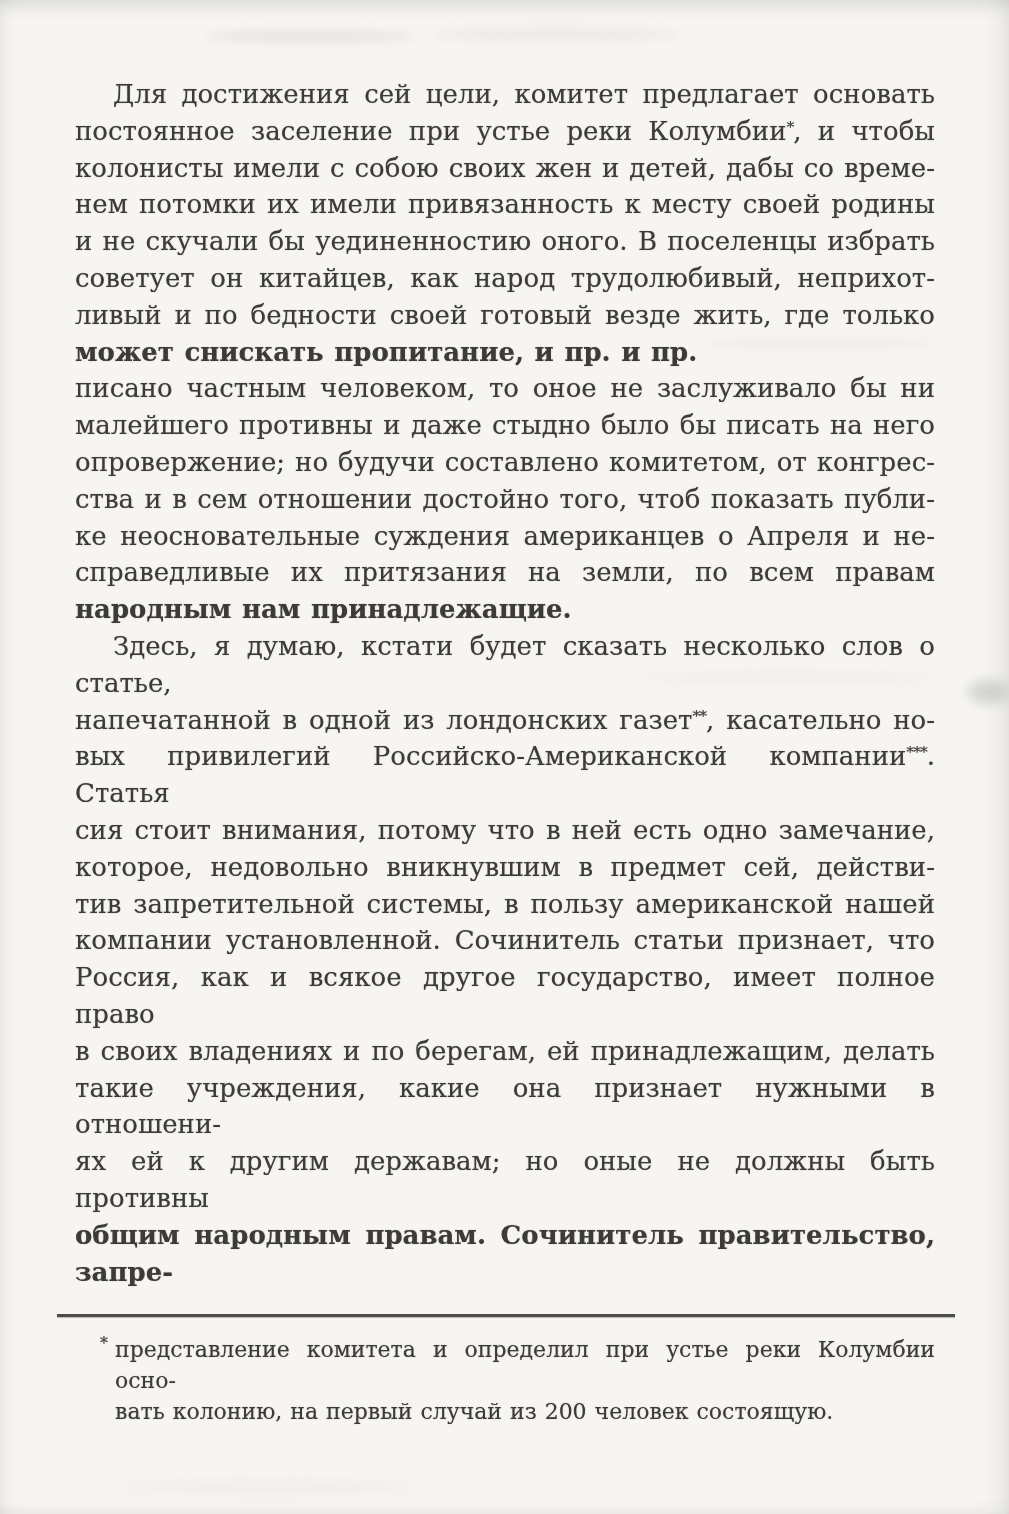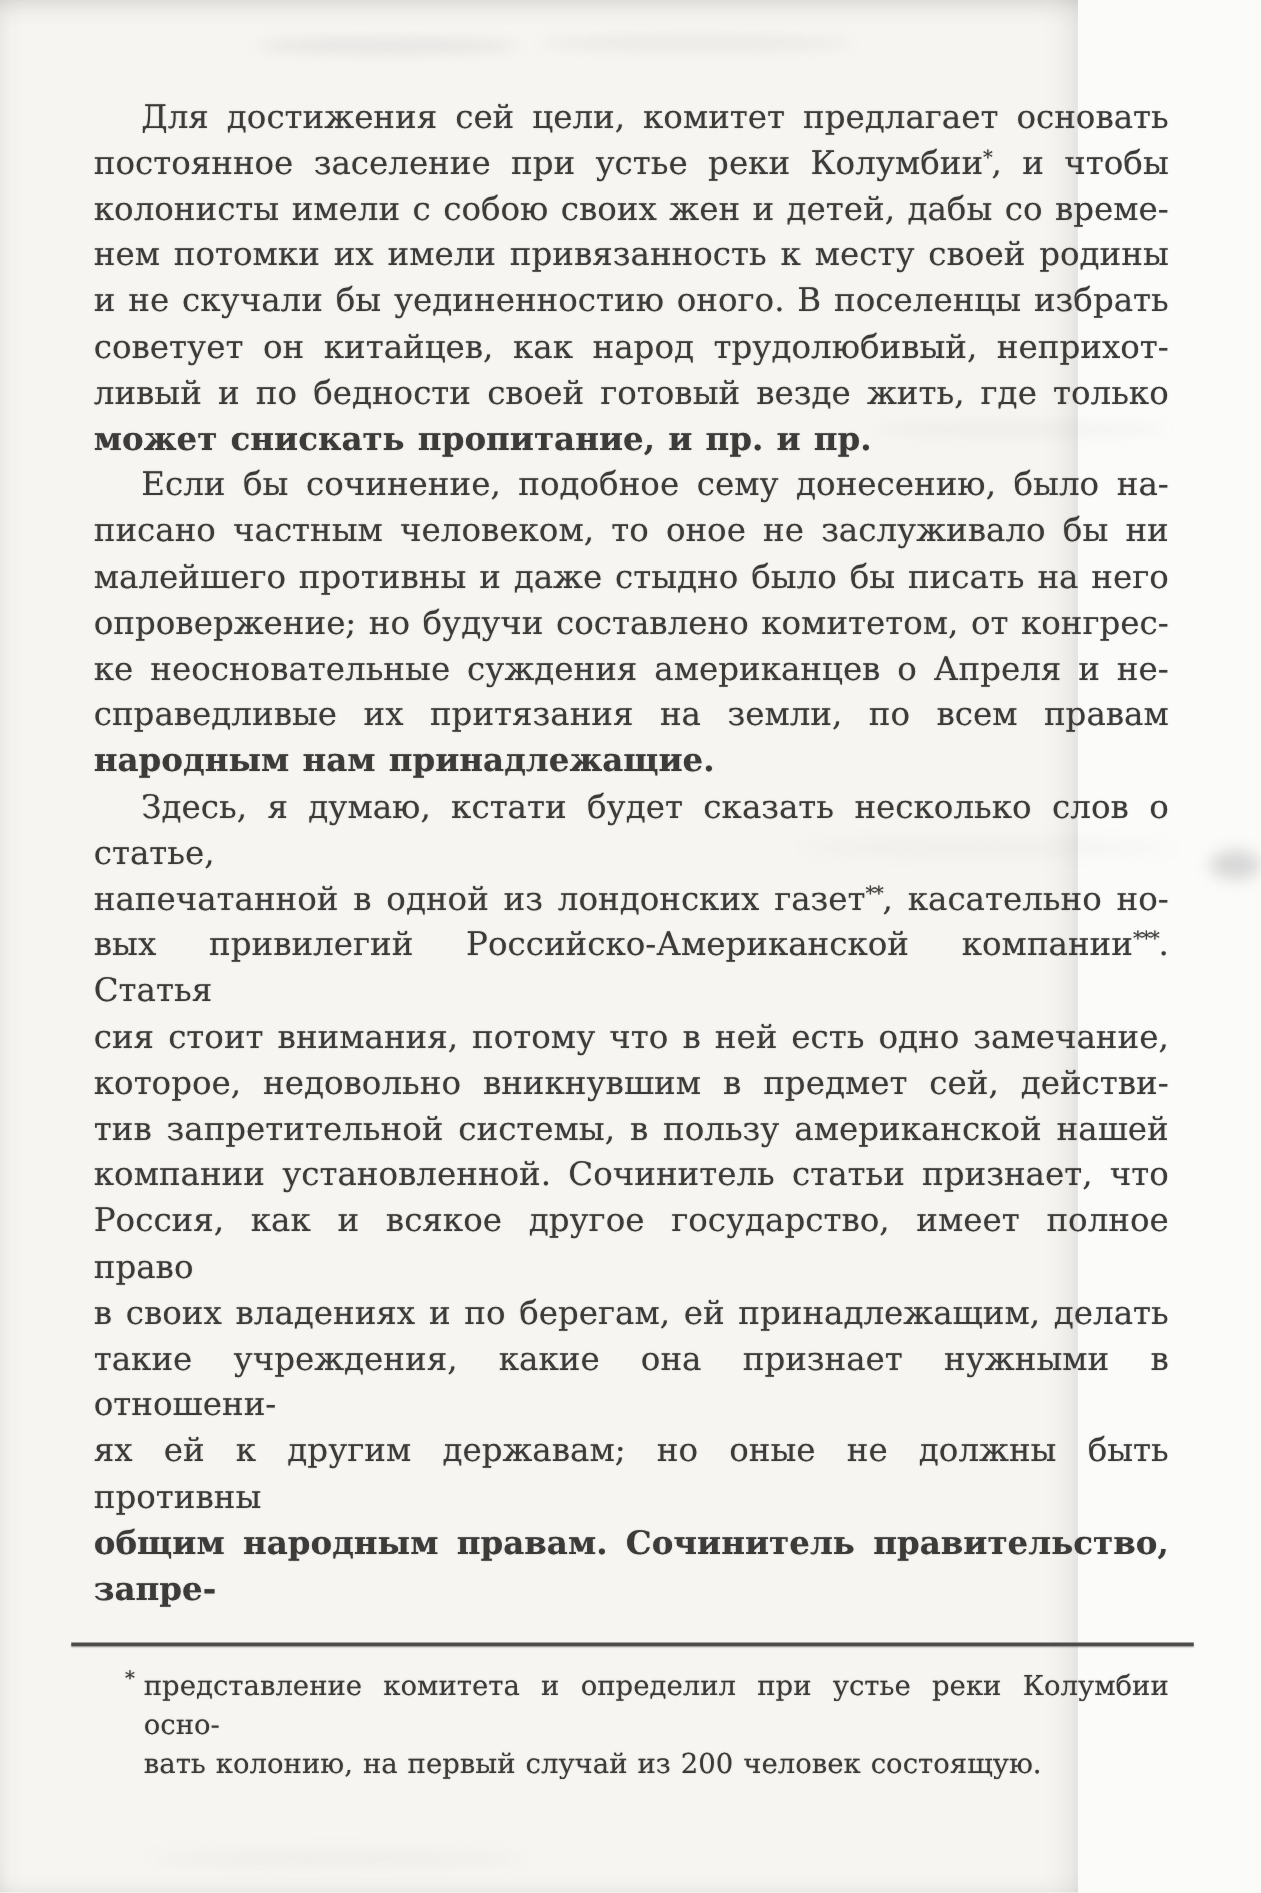--- a/index.html
+++ b/index.html
@@ -7,21 +7,21 @@
     --ink:#3d3b3a;
     --rule:#4e4c4a;
   }
   html,body{margin:0;padding:0;}
   body{
     width:1009px;height:1514px;overflow:hidden;
     background:#fbfbfa;
     font-family:"DejaVu Serif","Liberation Serif",serif;
   }
   .page{
-    position:relative;width:862px;height:1514px;
+    position:relative;width:1009px;height:1514px;
     background:var(--paper);
     box-shadow:
       inset 0 16px 18px -12px rgba(70,70,70,.16),
       inset 14px 0 20px -14px rgba(70,70,70,.10),
       inset -18px 0 24px -14px rgba(70,70,70,.13),
       inset 0 -14px 18px -14px rgba(70,70,70,.08);
   }
   
   .artifact{position:absolute;pointer-events:none;border-radius:50%;}
   .a1{left:205px;top:30px;width:210px;height:13px;background:rgba(110,110,110,.10);filter:blur(5px);}
@@ -95,24 +95,24 @@
           <div class="line indent">Для достижения сей цели, комитет предлагает основать</div>
           <div class="line">постоянное заселение при устье реки Колумбии<sup>*</sup>, и чтобы</div>
           <div class="line">колонисты имели с собою своих жен и детей, дабы со време-</div>
           <div class="line">нем потомки их имели привязанность к месту своей родины</div>
           <div class="line">и не скучали бы уединенностию оного. В поселенцы избрать</div>
           <div class="line">советует он китайцев, как народ трудолюбивый, неприхот-</div>
           <div class="line">ливый и по бедности своей готовый везде жить, где только</div>
           <div class="line last">может снискать пропитание, и пр. и пр.</div>
         </div>
         <div class="para">
-          <div class="line indent">Если бы сочинение, подобное сему донесению, было на-</div>
           <div class="line">писано частным человеком, то оное не заслуживало бы ни</div>
           <div class="line">малейшего противны и даже стыдно было бы писать на него</div>
           <div class="line">опровержение; но будучи составлено комитетом, от конгрес-</div>
+          <div class="line">ства и в сем отношении достойно того, чтоб показать публи-</div>
           <div class="line">ке неосновательные суждения американцев о Апреля и не-</div>
           <div class="line">справедливые их притязания на земли, по всем правам</div>
           <div class="line last">народным нам принадлежащие.</div>
         </div>
         <div class="para">
           <div class="line indent">Здесь, я думаю, кстати будет сказать несколько слов о статье,</div>
           <div class="line">напечатанной в одной из лондонских газет<sup>**</sup>, касательно но-</div>
           <div class="line">вых привилегий Российско-Американской компании<sup>***</sup>. Статья</div>
           <div class="line">сия стоит внимания, потому что в ней есть одно замечание,</div>
           <div class="line">которое, недовольно вникнувшим в предмет сей, действи-</div>

